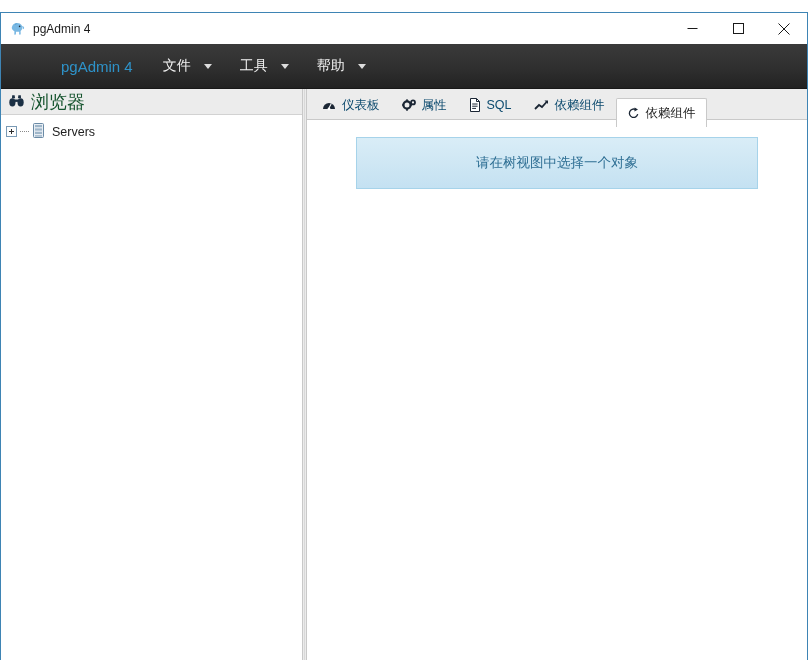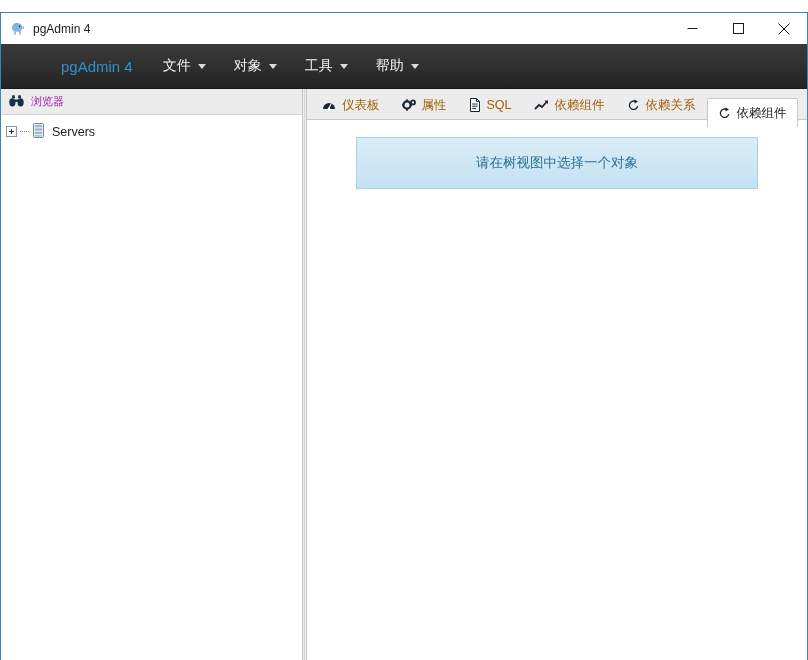--- a/index.html
+++ b/index.html
@@ -87,21 +87,21 @@
     margin-right: 16px;
     white-space: nowrap;
     opacity: .92;
   }
   .menu-item {
     color: #f2f2f2;
     font-size: 14px;
     padding: 0 14px;
     display: flex;
     align-items: center;
-    gap: 7px;
+    gap: 13px;
     height: 44px;
     white-space: nowrap;
   }
   .caret {
     width: 0; height: 0;
     border-left: 4px solid transparent;
     border-right: 4px solid transparent;
     border-top: 5px solid #dcdcdc;
     display: inline-block;
   }
@@ -159,22 +159,22 @@
     height: 25px;
     min-height: 25px;
     background: #ececec;
     border-bottom: 1px solid #d2d2d2;
     display: flex;
     align-items: center;
     padding-left: 8px;
     gap: 7px;
   }
   .pane-header-label {
-    font-size: 11px;
-    color: #a21caf;
+    font-size: 18px;
+    color: #14532d;
   }
   .tree {
     flex: 1 1 auto;
     background: #ffffff;
     padding-top: 6px;
     overflow: hidden;
   }
   .tree-row {
     display: flex;
     align-items: center;
@@ -233,21 +233,21 @@
     align-items: flex-end;
     padding-left: 4px;
   }
   .tab {
     height: 29px;
     display: flex;
     align-items: center;
     gap: 6px;
     padding: 0 10px;
     font-size: 12.5px;
-    color: #a16207;
+    color: #0c4a6e;
     box-sizing: border-box;
     border: 1px solid transparent;
     border-bottom: none;
     white-space: nowrap;
   }
   .tab.active {
     background: #ffffff;
     color: #1c1c1c;
     border-color: #c9c9c9;
     border-top-left-radius: 2px;
@@ -315,24 +315,20 @@
         </svg>
       </div>
     </div>
   </div>
 
   <div class="menubar">
     <div class="brand">pgAdmin 4</div>
 
     <div class="menu-item">
       <span>文件</span>
-      <span class="caret"></span>
-    </div>
-    <div class="menu-item">
-      <span>对象</span>
       <span class="caret"></span>
     </div>
     <div class="menu-item">
       <span>工具</span>
       <span class="caret"></span>
     </div>
     <div class="menu-item">
       <span>帮助</span>
       <span class="caret"></span>
     </div>
@@ -418,29 +414,20 @@
         <div class="tab">
           <span class="tico">
             <svg width="15" height="11" viewBox="0 0 15 11">
               <polyline points="1,9 5,5 8,7 13,1.5" fill="none" stroke="#1b2634" stroke-width="1.8"></polyline>
               <polygon points="10.5,0.5 14,0.5 14,4" fill="#1b2634"></polygon>
             </svg>
           </span>
           <span>依赖组件</span>
         </div>
 
-        <div class="tab">
-          <span class="tico">
-            <svg width="13" height="13" viewBox="0 0 13 13">
-              <path d="M8.5 2.5 a4.2 4.2 0 1 0 2.2 4.6" fill="none" stroke="#1b2634" stroke-width="1.3"></path>
-              <polygon points="7.6,0.6 11,2.6 7.4,4.4" fill="#1b2634"></polygon>
-            </svg>
-          </span>
-          <span>依赖关系</span>
-        </div>
 
         <div class="tab active">
           <span class="tico">
             <svg width="13" height="13" viewBox="0 0 13 13">
               <path d="M8.5 2.5 a4.2 4.2 0 1 0 2.2 4.6" fill="none" stroke="#1b2634" stroke-width="1.3"></path>
               <polygon points="7.6,0.6 11,2.6 7.4,4.4" fill="#1b2634"></polygon>
             </svg>
           </span>
           <span>依赖组件</span>
         </div>

